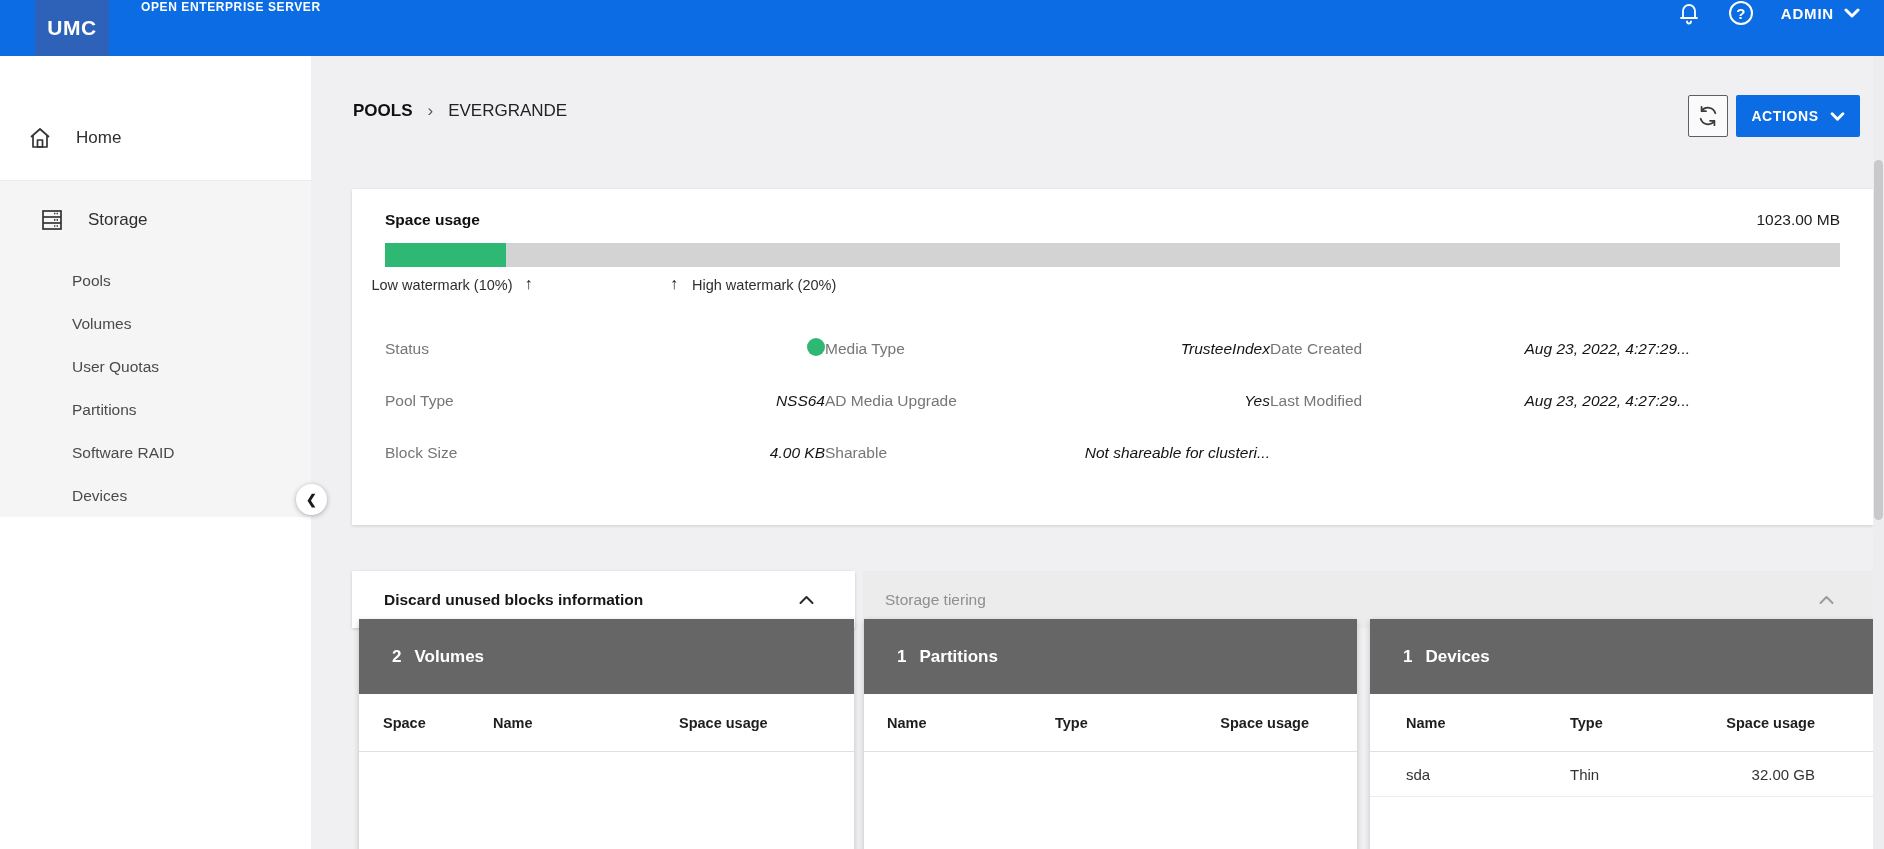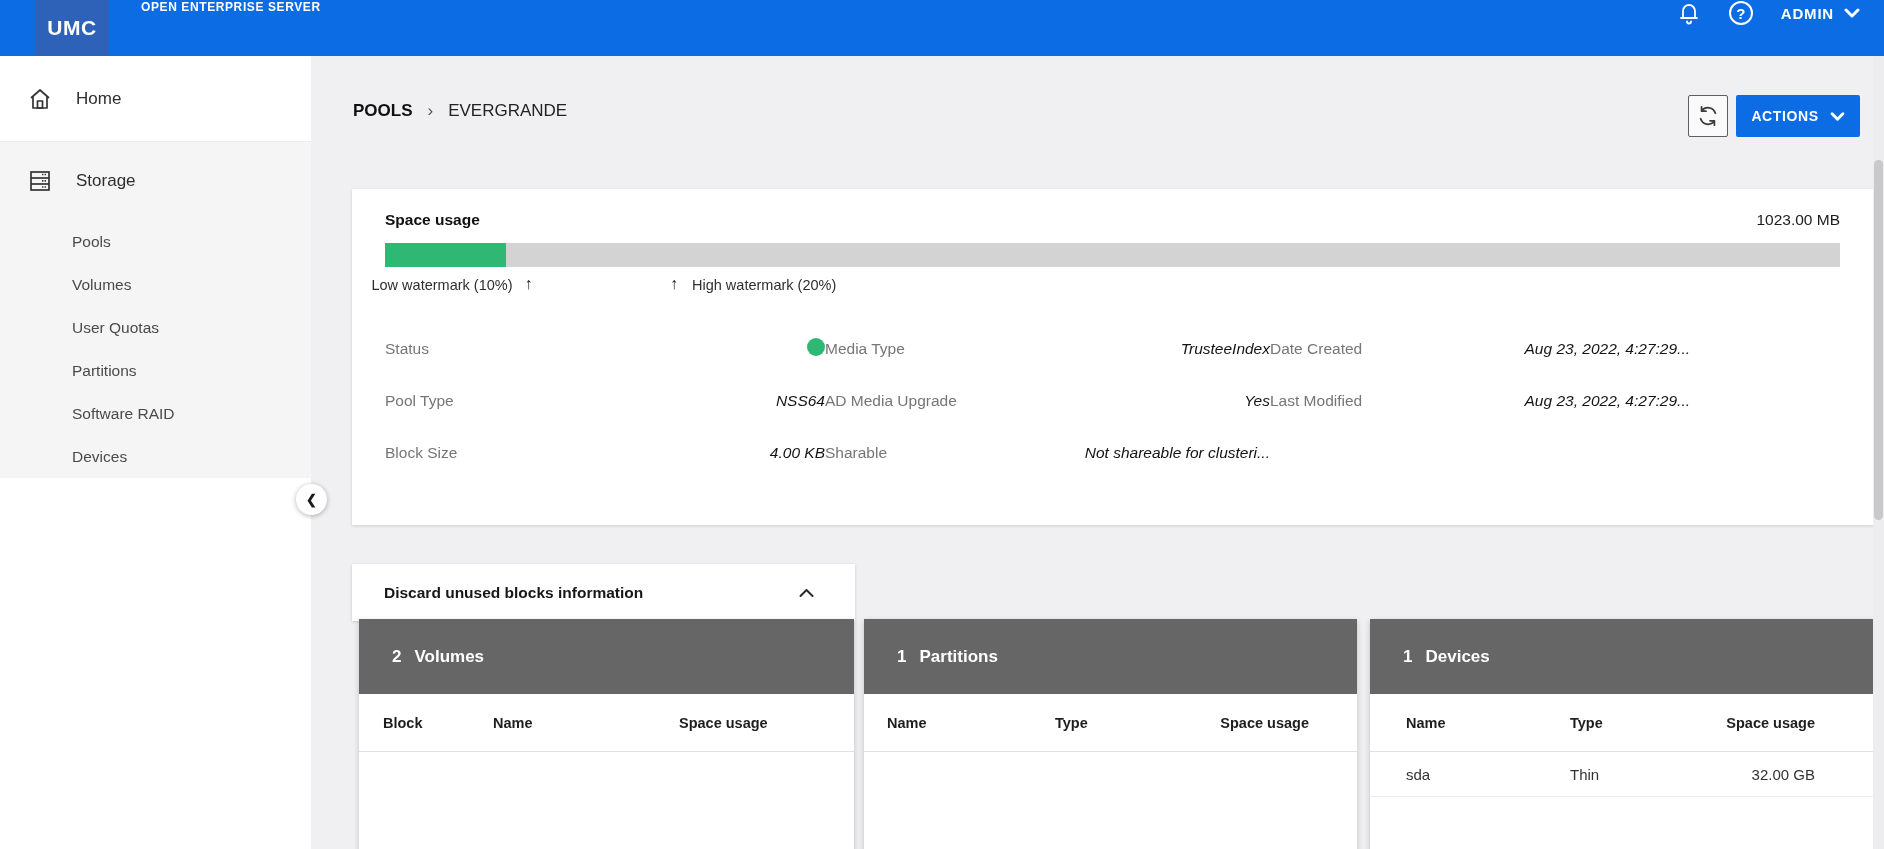--- a/index.html
+++ b/index.html
@@ -10,23 +10,23 @@
   .topbar { position:absolute; top:0; left:0; width:100%; height:56px; background:var(--topbar-blue,#0b6ce4); display:flex; align-items:flex-start; z-index:20;padding-left:35px; }
   .logo-box { width:74px; height:56px; background:var(--logo-blue,#2d62b8); color:#fff; font-weight:bold; font-size:21px; display:flex; align-items:center; justify-content:center; letter-spacing:.5px; cursor:pointer; }
   .product { color:#fff; font-weight:bold; font-size:12px; letter-spacing:.6px; margin-left:32px; }
   .topbar-right { margin-left:auto; display:flex; align-items:center; gap:28px; padding-right:24px; }
   .tb-icon { display:flex; align-items:center; justify-content:center; cursor:pointer; }
   .help-circle { width:24px; height:24px; border:2px solid #fff; border-radius:50%; color:#fff; font-size:15px; font-weight:bold; display:flex; align-items:center; justify-content:center; }
   .user-menu { display:flex; align-items:center; gap:10px; color:#fff; font-weight:bold; font-size:15px; letter-spacing:.8px; cursor:pointer; }
 
   
   .sidebar { position:absolute; top:56px; left:0; width:311px; height:793px; background:#fff; z-index:10; }
-  .nav-home { height:86px; display:flex; align-items:center; gap:24px; padding-left:28px; font-size:17px; color:#2e2e2e; border-bottom:1px solid #ececec; background:#fff; cursor:pointer; }
+  .nav-home { height:86px; display:flex; align-items:center; gap:24px; padding-left:28px; font-size:17px; color:#2e2e2e; border-bottom:1px solid #ececec; background:#fff; cursor:pointer;margin-top:39px; }
   .nav-group { background:#f5f5f6; }
-  .nav-storage { height:78px; display:flex; align-items:center; gap:24px; padding-left:28px; font-size:17px; color:#2e2e2e; cursor:pointer; }
+  .nav-storage { height:78px; display:flex; align-items:center; gap:24px; padding-left:40px; font-size:17px; color:#2e2e2e; cursor:pointer; }
   .nav-list { list-style:none; }
   .nav-list li { height:43px; display:flex; align-items:center; padding-left:72px; font-size:15.5px; color:#4a4a4a; cursor:pointer; }
   .collapse-btn { position:absolute; top:428px; left:296px; width:31px; height:31px; border-radius:50%; background:#fff; border:none; box-shadow:0 1px 5px rgba(0,0,0,.3); font-size:13px; font-weight:bold; color:#1a1a1a; cursor:pointer; z-index:12; }
 
   
   .main { position:absolute; left:311px; top:56px; width:1573px; height:793px; }
   .breadcrumb { position:absolute; left:42px; top:45px; display:flex; align-items:center; gap:15px; font-size:17px; }
   .bc-parent { font-weight:bold; color:#101010; cursor:pointer; }
   .bc-sep { color:#555; font-size:17px; }
   .bc-current { color:#222; }
@@ -44,21 +44,21 @@
   .wm-arrow { position:absolute; top:0; font-size:16px; color:#222; }
   .wm-text { position:absolute; top:2px; white-space:nowrap; }
   .details-grid { position:absolute; left:33px; top:134px; width:1455px; display:grid; grid-template-columns:440px 445px 420px; }
   .detail-cell { height:52px; display:flex; align-items:center; justify-content:space-between; }
   .detail-label { color:#767676; font-size:15.5px; }
   .detail-value { color:#141414; font-size:15.5px; text-align:right; white-space:nowrap;font-style:italic; }
   .status-dot { display:inline-block; width:18px; height:18px; border-radius:50%; background:var(--green,#2eb873); }
 
   
   .acc-row { position:absolute; left:41px; top:499px; width:1521px; height:57px; }
-  .acc { position:absolute; top:9px; height:57px; display:flex; align-items:center; cursor:pointer; }
+  .acc { position:absolute; top:16px; height:57px; display:flex; align-items:center; cursor:pointer; }
   .acc-discard { left:0; width:503px; background:#fff; box-shadow:0 1px 3px rgba(0,0,0,.16); padding-left:32px; font-weight:bold; font-size:15.5px; color:#171717; }
   .acc-discard .acc-chevron { margin-left:auto; margin-right:40px; }
   .acc-tiering { left:511px; width:1010px; background:#ececec; padding-left:22px; font-size:15.5px; color:#8f8f8f; }
   .acc-tiering .acc-chevron { margin-left:auto; margin-right:38px; }
 
   
   .tables-row { position:absolute; left:41px; top:563px; width:1521px; height:230px; }
   .tbl { position:absolute; top:0; height:240px; background:#fff; box-shadow:0 2px 6px rgba(0,0,0,.2); }
   .tbl-volumes { left:7px; width:495px; }
   .tbl-partitions { left:512px; width:493px; }
@@ -217,30 +217,36 @@
         </div>
     </section>
 
     <div class="acc-row">
       <div class="acc acc-discard">
         <span>Discard unused blocks information</span>
         <svg class="acc-chevron" width="17" height="10" viewBox="0 0 16 10" fill="none" stroke="#2a2a2a" stroke-width="2" stroke-linecap="round" stroke-linejoin="round">
             <polyline points="2,8 8,2 14,8"></polyline>
           </svg>
       </div>
+      <div class="acc acc-tiering">
+        <span>Storage tiering</span>
+        <svg class="acc-chevron" width="17" height="10" viewBox="0 0 16 10" fill="none" stroke="#9a9a9a" stroke-width="2" stroke-linecap="round" stroke-linejoin="round">
+            <polyline points="2,8 8,2 14,8"></polyline>
+          </svg>
+      </div>
     </div>
 
     <div class="tables-row">
       <div class="tbl tbl-volumes">
         <div class="tbl-head">
           <span>2</span>
           <span>Volumes</span>
         </div>
         <div class="tbl-cols">
-            <span>Block</span>
+            <span>Space</span>
             <span>Name</span>
             <span>Space usage</span>
           </div>
       </div>
       <div class="tbl tbl-partitions">
         <div class="tbl-head">
           <span>1</span>
           <span>Partitions</span>
         </div>
         <div class="tbl-cols">

